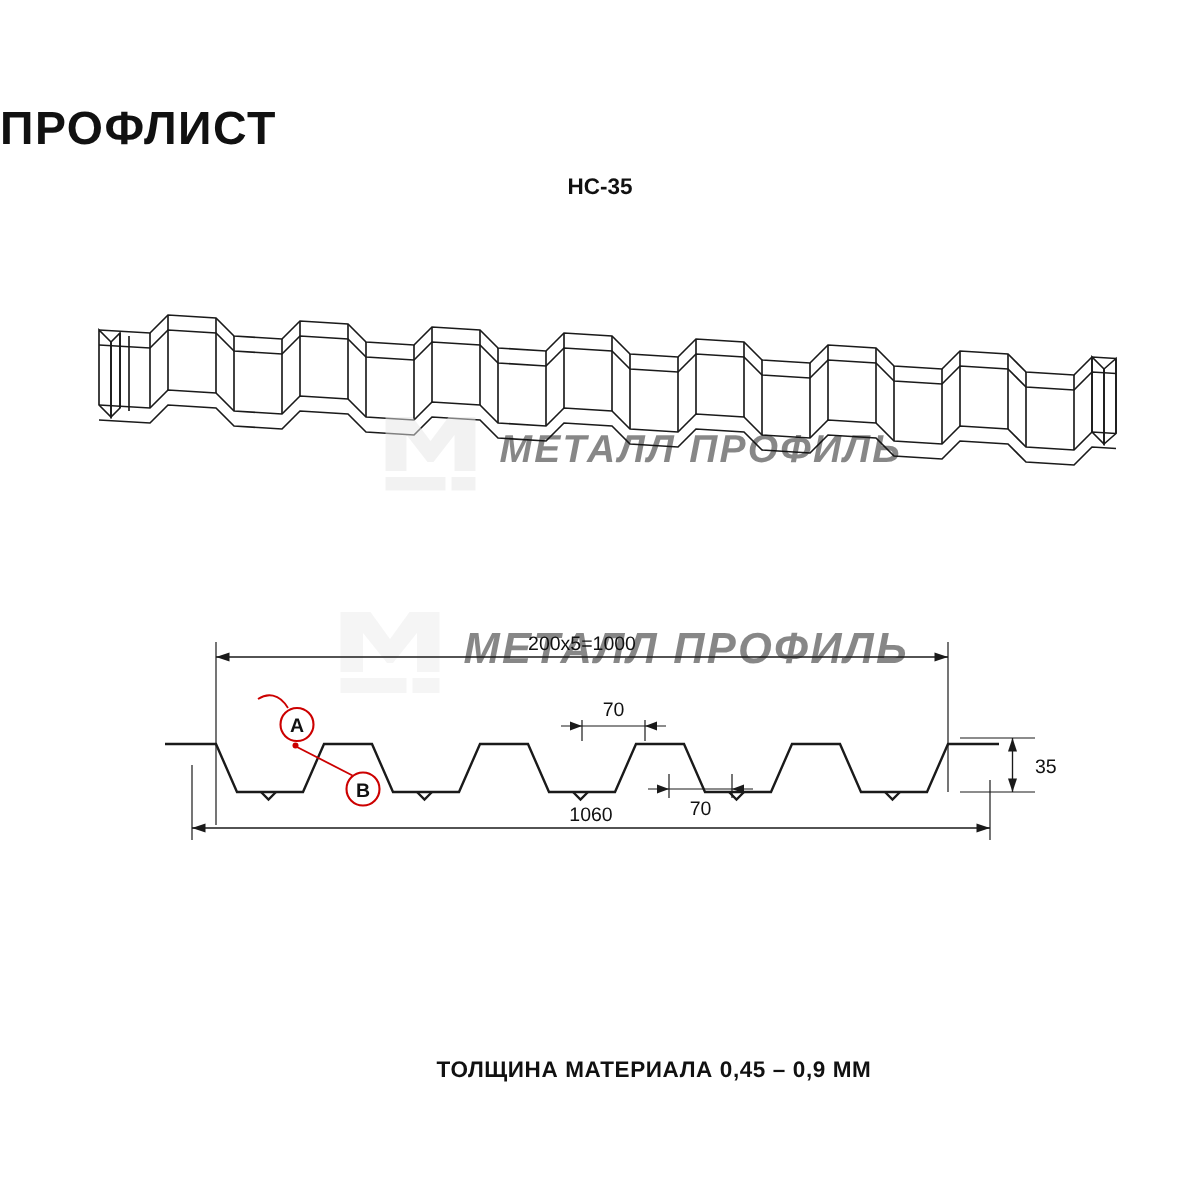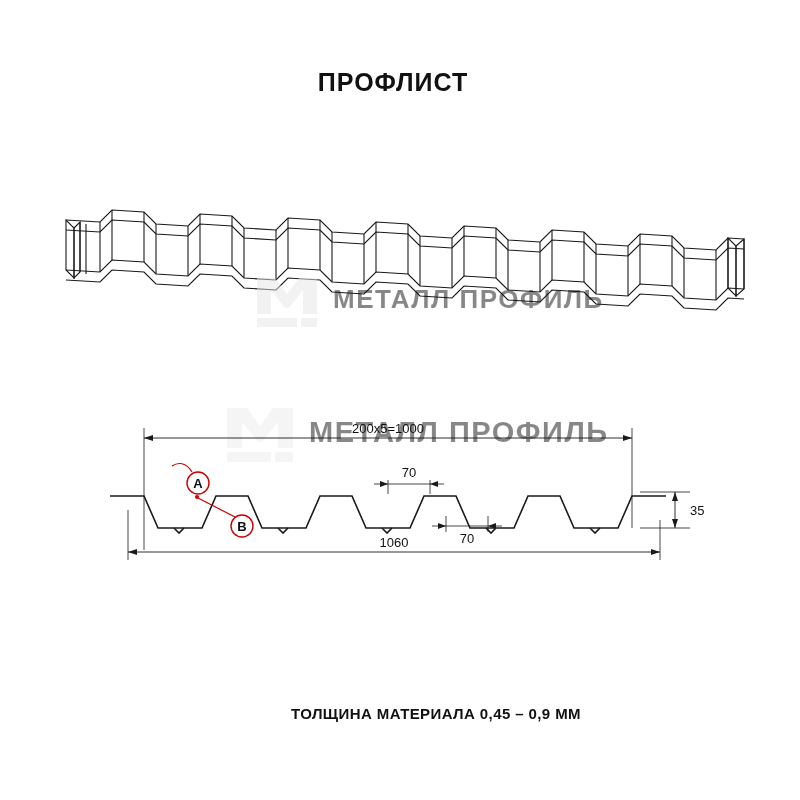--- a/index.html
+++ b/index.html
@@ -17,22 +17,21 @@
   }
   .page {
     position: absolute;
     inset: 0;
   }
   .title {
     position: absolute;
     top: 68px;
     left: 0;
     width: 786px;
-    text-align: center;
-    font-size: 25px;
+    font-size: 31px;
     font-weight: bold;
     letter-spacing: 1px;
     color: #111111;
   }
   .subtitle {
     position: absolute;
     top: 116px;
     left: 0;
     width: 800px;
     text-align: center;
@@ -63,35 +62,37 @@
     position: absolute;
     top: 410px;
     left: 100px;
     width: 620px;
     height: 180px;
   }
   .wm {
     position: absolute;
     pointer-events: none;
     opacity: 0.5;
+    font-style: italic;
   }
   .wm1 { top: 270px; left: 255px; }
   .wm2 { top: 400px; left: 225px; }
   svg { display: block; overflow: visible; }
   text {
     font-family: "Liberation Sans", sans-serif;
     fill: #111111;
   }
 </style>
 </head>
 <body>
 
 <div class="page">
 
   <div class="title">ПРОФЛИСТ</div>
+  <div class="subtitle">НС-35</div>
 
   <div class="iso-wrap">
     <svg width="690" height="160" viewBox="0 0 690 160">
       <g fill="none" stroke="#1a1a1a" stroke-width="1.1" stroke-linejoin="miter">
 
         <path d="M6 20 L6 70 L14 78 L14 28 Z"></path>
         <path d="M14 28 L20 22 L20 72 L14 78 Z"></path>
         <path d="M20 22 L20 72"></path>
         <path d="M26 24 L26 74"></path>
 

